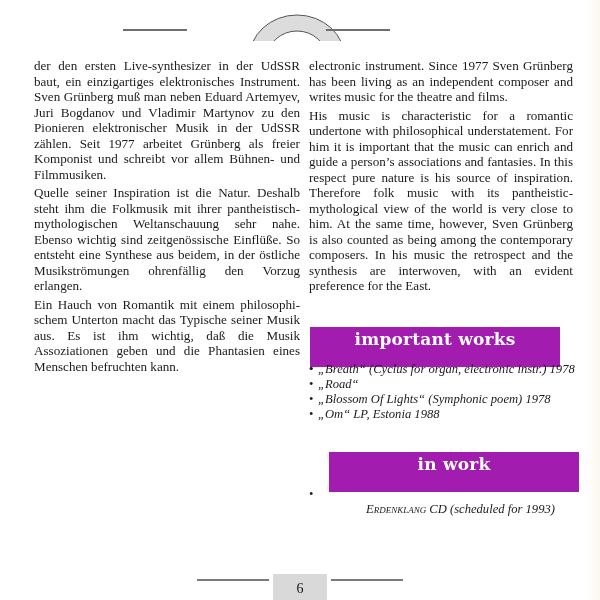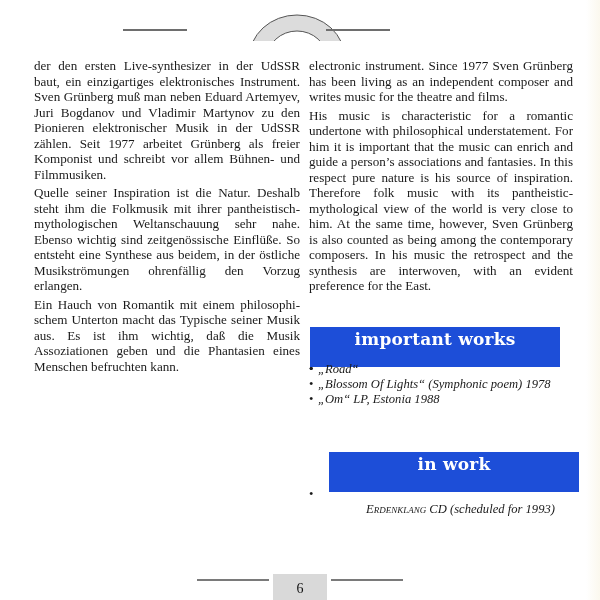--- a/index.html
+++ b/index.html
@@ -32,21 +32,21 @@
       font-size: 13.1px; line-height: 15.5px;
       text-align: justify; hyphens: manual; margin-top: 12px;
     }
     .col.left { left: 34px; width: 266px; }
     .col.right { left: 309px; width: 264px; }
     .col p { margin: 0 0 3px 0; }
 
     
     .banner {
       position: absolute; left: 310px; width: 250px; height: 40px;
-      background: #1d4ed8; color: #ffffff;
+      background: #a21caf; color: #ffffff;
       font-family: "DejaVu Serif", serif; font-weight: bold;
       font-size: 17px; line-height: 24px; text-align: center;
       letter-spacing: 0.2px;
     }
     .banner.works { top: 327px; }
     .banner.inwork { top: 452px; margin-left: 19px; }
 
     
     .works-list {
       position: absolute; left: 306px; top: 362px; width: 270px;
@@ -90,21 +90,21 @@
 </div>
 
 <div class="col right">
   <p>electronic instrument. Since 1977 Sven Grünberg has been living as an independent composer and writes music for the theatre and films.</p>
   <p>His music is characteristic for a romantic undertone with philosophical understatement. For him it is important that the music can enrich and guide a person’s associations and fantasies. In this respect pure nature is his source of inspiration. Therefore folk music with its pantheistic-mythological view of the world is very close to him. At the same time, however, Sven Grünberg is also counted as being among the contemporary composers. In his music the retrospect and the synthesis are interwoven, with an evident preference for the East.</p>
 </div>
 
 <div class="banner works">important works</div>
 <ul class="works-list">
   <li><span class="bullet">•</span></li>
-  <li><span class="bullet">•</span></li>
+  <li><span class="bullet">•</span><span>„Breath“ (Cyclus for organ, electronic instr.) 1978</span></li>
   <li><span class="bullet">•</span><span>„Road“</span></li>
   <li><span class="bullet">•</span><span>„Blossom Of Lights“ (Symphonic poem) 1978</span></li>
   <li><span class="bullet">•</span><span>„Om“ LP, Estonia 1988</span></li>
 </ul>
 
 <div class="banner inwork">in work</div>
 <ul class="works-list inwork-list">
   <li>
     <span class="bullet">•</span>
     <br>

